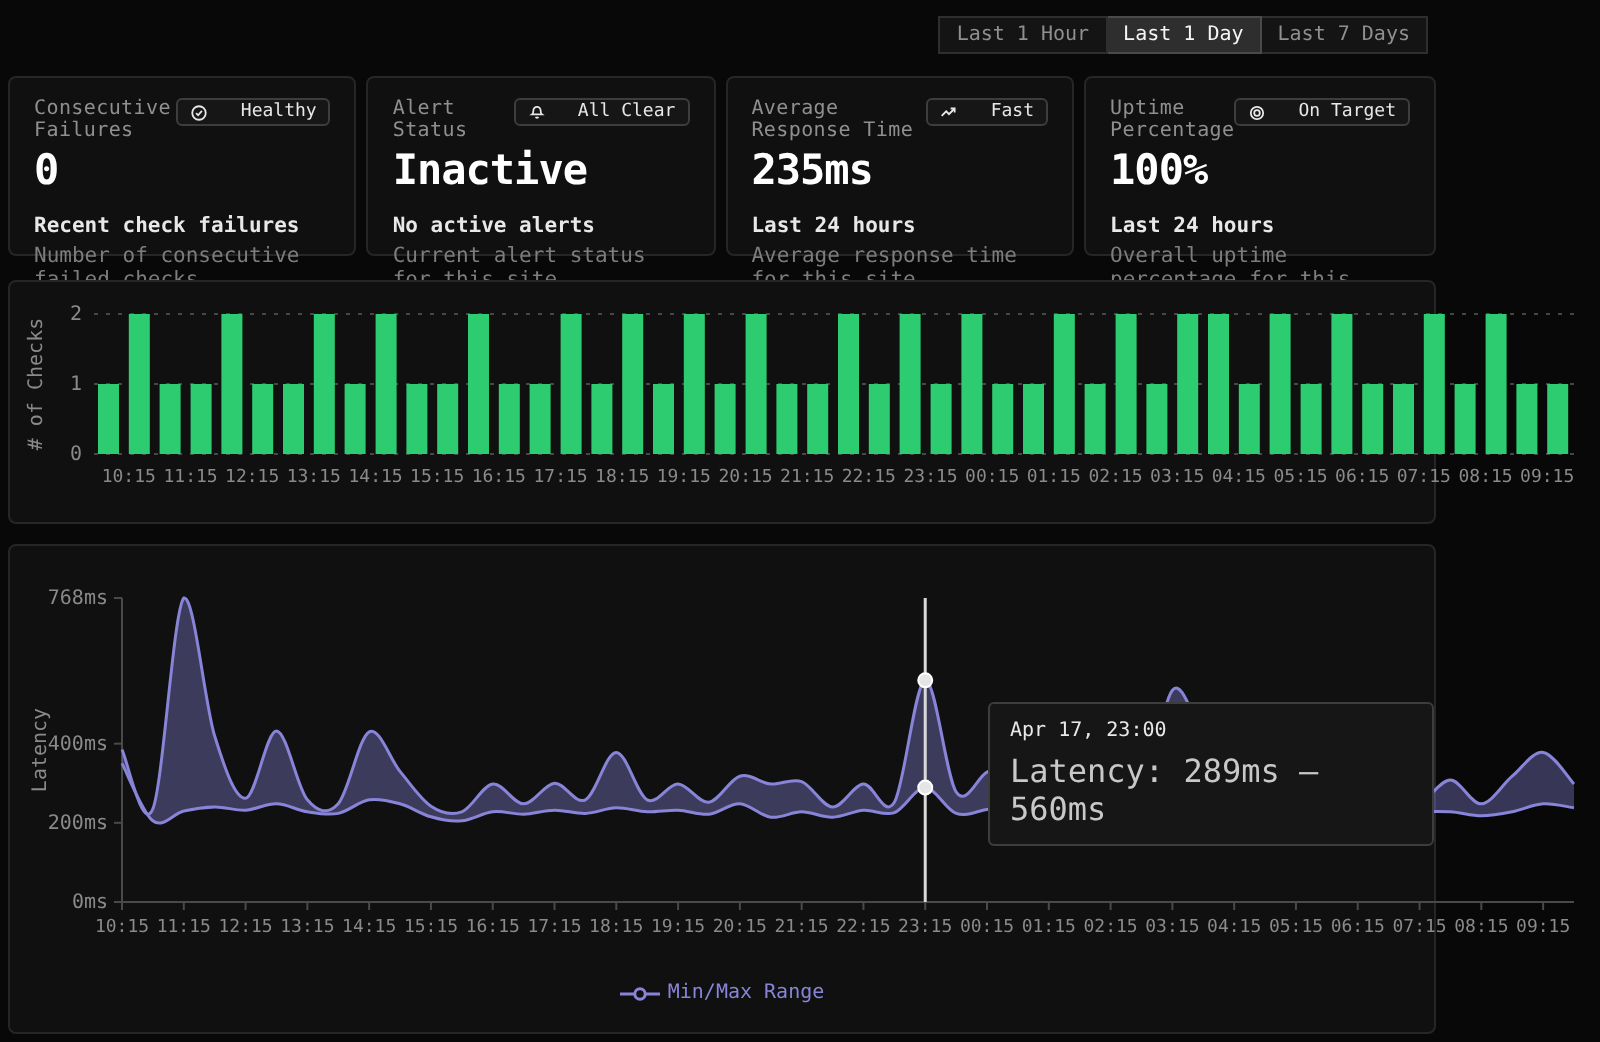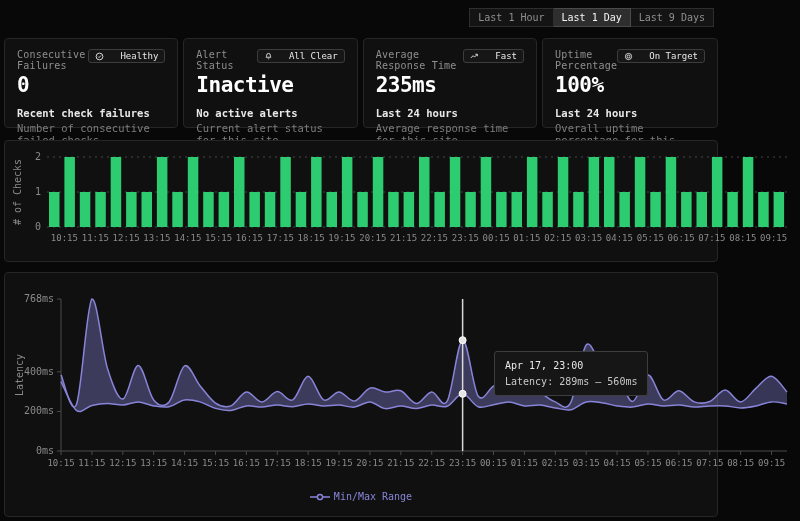--- a/index.html
+++ b/index.html
@@ -35,31 +35,31 @@
 
   .legend { display:flex; justify-content:center; align-items:center; gap:12px; margin-top:1px; }
   .legend-item { display:flex; align-items:center; gap:4px; font-size:10px; }
   .legend-swatch { width:10px; height:10px; display:inline-block; }
 
   svg text { font-family:"DejaVu Sans Mono", monospace; }
 
   .tooltip { position:absolute; left:470px; top:78px; background:#161616;
     border:1px solid #3d3d3d; border-radius:3px; padding:8px 10px; z-index:5;margin-left:19px; }
   .tooltip-title { font-size:10px; color:#e8e8e8; }
-  .tooltip-text { font-size:10px; color:#c8c8c8; margin-top:5px; }
+  .tooltip-text { font-size:16px; color:#c8c8c8; margin-top:5px; }
 </style>
 </head>
 <body>
 
 <div class="page">
 
   <div class="topbar" id="rangeButtons">
       <button class="range-btn">Last 1 Hour</button>
       <button class="range-btn active">Last 1 Day</button>
-      <button class="range-btn">Last 9 Days</button>
+      <button class="range-btn">Last 7 Days</button>
     </div>
 
   <div class="cards" id="cards">
       <div class="card">
         <div class="card-head">
           <span class="card-title">Consecutive Failures</span>
           <span class="badge">
             <svg viewBox="0 0 16 16">
               <circle cx="8" cy="8" r="6"></circle>
               <path d="M5.4 8.2l1.8 1.8 3.4-3.8"></path>

